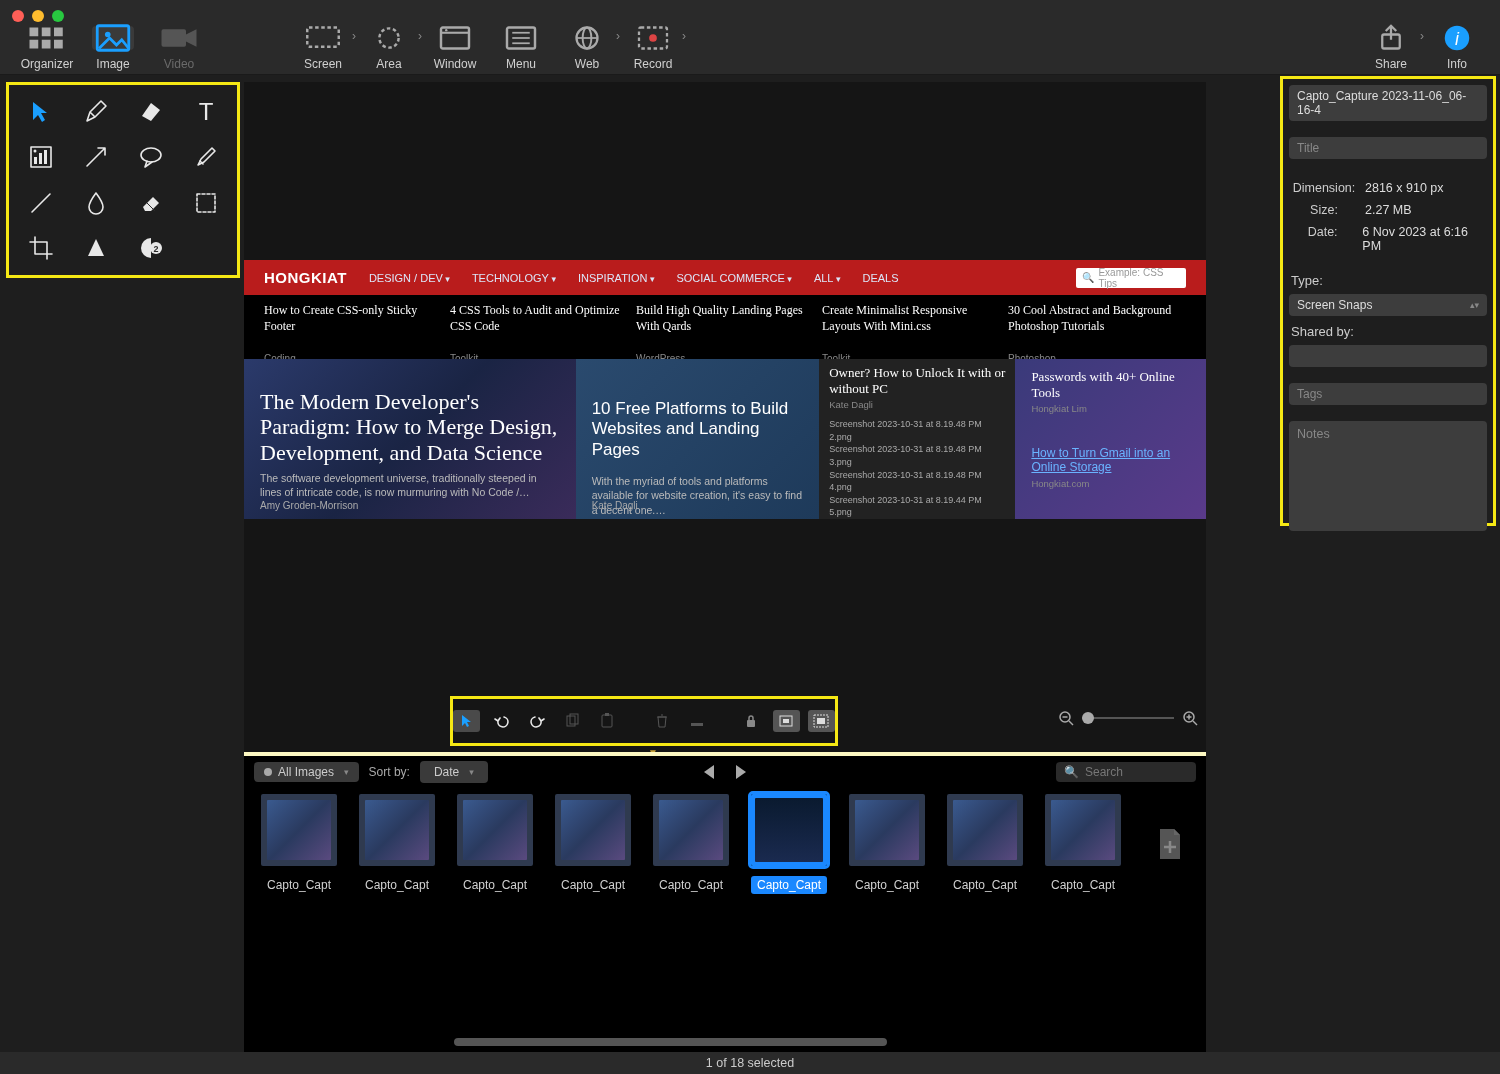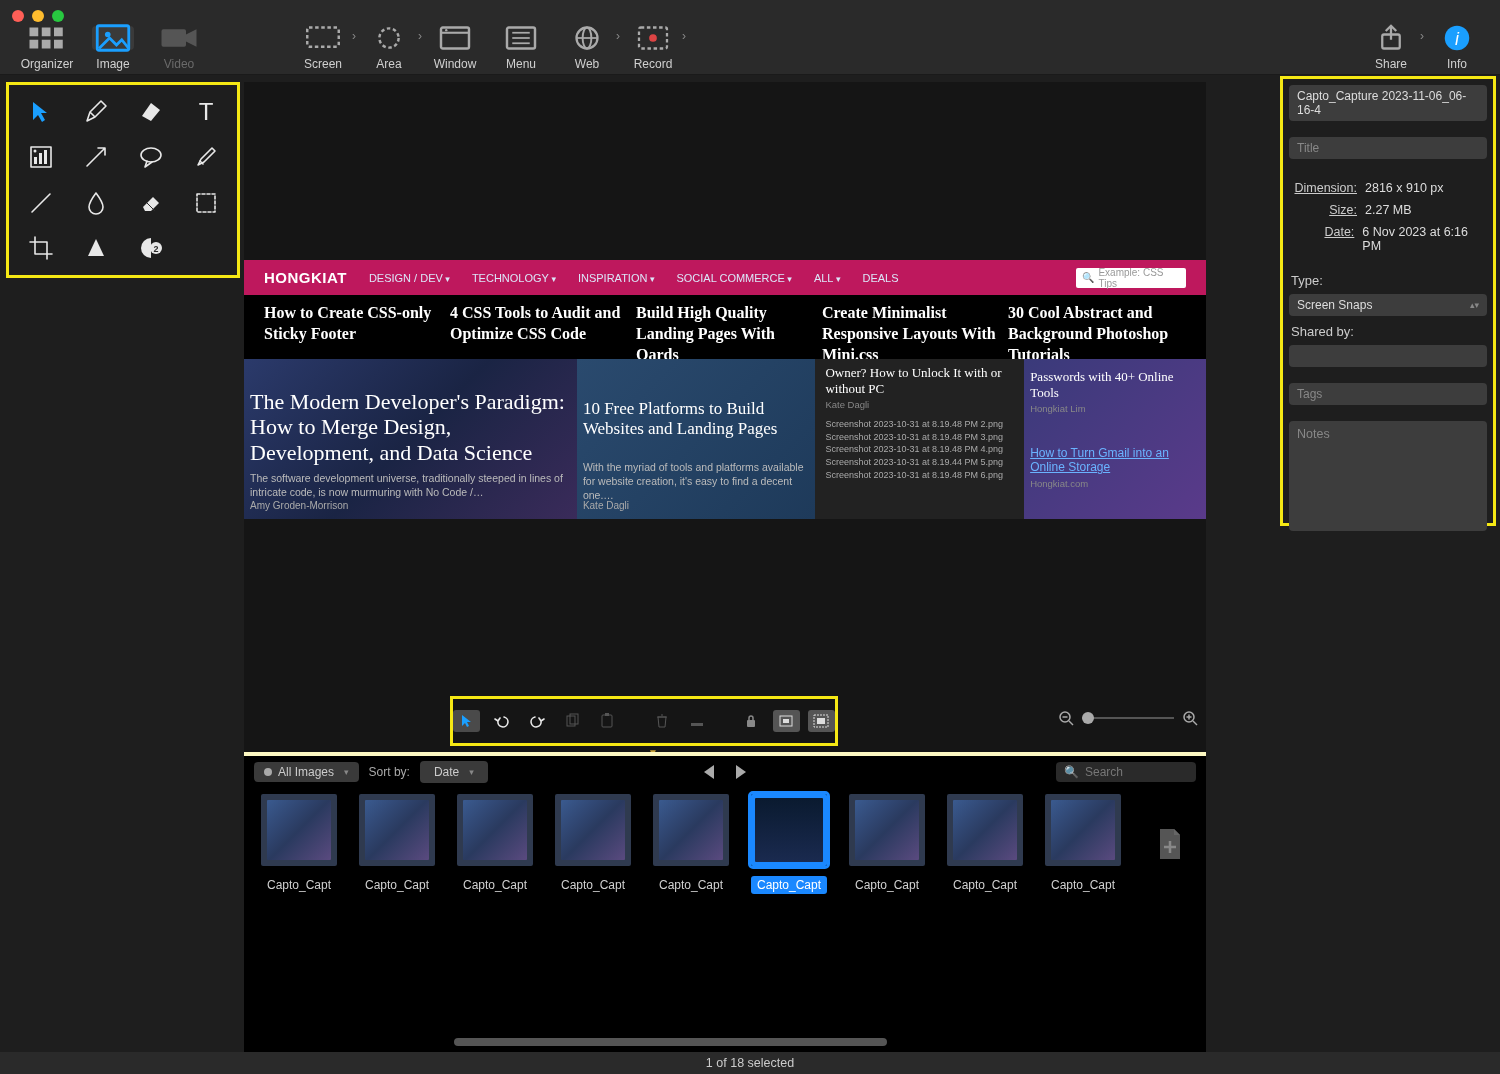--- a/index.html
+++ b/index.html
@@ -25,37 +25,37 @@
 
 
 .toolgrid { position:absolute; left:6px; top:82px; width:234px; height:196px; border:3px solid #f5e814; background:transparent; display:grid; grid-template-columns:repeat(4,1fr); grid-template-rows:repeat(4,1fr); padding:4px; }
 .tg-cell { display:flex; align-items:center; justify-content:center; cursor:pointer; }
 .tg-cell svg { width:28px; height:28px; }
 .icon-stroke{stroke:#e8e8e8;stroke-width:1.6;fill:none;stroke-linecap:round;stroke-linejoin:round;}
 
 
 .canvas { position:absolute; left:244px; top:82px; right:294px; bottom:160px; background:#151515; overflow:hidden; }
 .content-img { position:absolute; left:0; top:178px; right:0; height:258px; background:#0a1628; }
-.hk-bar { height:35px; background:#be185d; display:flex; align-items:center; padding:0 20px; gap:22px; font-size:11px; color:#dce6f9; }
+.hk-bar { height:35px; background:#b91c1c; display:flex; align-items:center; padding:0 20px; gap:22px; font-size:11px; color:#dce6f9; }
 .hk-logo{font-weight:800;letter-spacing:0.5px;color:#fff;font-size:15px;}
 .hk-nav{cursor:pointer;}
 .hk-nav::after{content:" ▾";font-size:9px;}
 .hk-search{margin-left:auto; width:110px; height:20px; background:#fff; border-radius:2px; display:flex; align-items:center; padding:0 6px; color:#999; font-size:10px;}
 .hk-sub { height:64px; background:#000; display:flex; padding:8px 20px; gap:8px; }
 .hk-sub-col{flex:1; color:#fff; font-size:11px; line-height:1.3;}
-.hk-sub-col .t{font-family:Georgia,serif;font-size:16px;margin-bottom:18px;font-weight:bold;}
+.hk-sub-col .t{font-family:Georgia,serif;font-size:12px;margin-bottom:18px;}
 .hk-sub-col .c{color:#888;font-size:10px;}
 .hk-hero { height:160px; display:flex; }
-.hk-hero-col{padding:10px 6px;color:#fff;position:relative;overflow:hidden;}
+.hk-hero-col{padding:10px 16px;color:#fff;position:relative;overflow:hidden;}
 .hk-hero-col.c1{flex:1.7;background:linear-gradient(135deg,#2b3a6b,#1a2444,#3a2b5a);}
 .hk-hero-col.c2{flex:1.2;background:linear-gradient(135deg,#2a4a6e,#1e3a5a);}
 .hk-hero-col.c3{flex:1;background:#222;padding:6px 10px;}
 .hk-hero-col.c4{flex:0.9;background:linear-gradient(135deg,#3a3a7a,#5a3a8a);}
 .hk-h1{font-family:Georgia,serif;font-size:22px;line-height:1.15;font-weight:400;margin-bottom:6px;margin-top:20px;}
-.hk-h2{font-family:Liberation Serif, serif;font-size:17px;line-height:1.2;margin-top:30px;margin-bottom:20px;}
+.hk-h2{font-family:Liberation Sans, sans-serif;font-size:17px;line-height:1.2;margin-top:30px;margin-bottom:14px;}
 .hk-p{font-size:10.5px;color:#bbb;line-height:1.35;}
 .hk-auth{font-size:10px;color:#aaa;position:absolute;bottom:8px;}
 .hk-small-t{font-family:Georgia,serif;font-size:13px;line-height:1.2;color:#fff;margin-bottom:3px;}
 .hk-small-a{font-size:9.5px;color:#888;margin-bottom:8px;display:block;}
 .hk-link{color:#6ab3ff;text-decoration:underline;font-size:12px;display:block;margin-top:32px;}
 .hk-folder{font-size:9px;color:#aaa;line-height:1.4;}
 
 
 .actionbar { position:absolute; left:450px; top:696px; width:388px; height:50px; border:3px solid #f5e814; display:flex; align-items:center; justify-content:center; gap:8px; }
 .act-btn{width:28px;height:22px;border-radius:3px;display:flex;align-items:center;justify-content:center;cursor:pointer;}
@@ -90,21 +90,21 @@
 .thumb.sel .thumb-lbl{background:#1a88ff;color:#fff;}
 .add-box{width:44px;height:60px;margin-left:10px;display:flex;align-items:center;justify-content:center;color:#666;font-size:32px;cursor:pointer;align-self:center;}
 .strip-scroll{position:absolute;bottom:6px;left:210px;right:150px;height:8px;background:transparent;}
 .strip-scroll::before{content:"";position:absolute;left:0;width:72%;height:100%;background:#555;border-radius:4px;}
 
 
 .infopanel { position:absolute; right:4px; top:76px; width:216px; height:450px; border:3px solid #f5e814; background:transparent; padding:6px 6px; }
 .ip-field{width:100%;background:#3d3d3d;border:none;border-radius:4px;padding:4px 8px;font-size:12px;color:#ddd;margin-bottom:16px;}
 .ip-field.ph{color:#888;}
 .ip-row{display:flex;font-size:12.5px;margin-bottom:8px;padding:0 2px;}
-.ip-row .k{width:66px;text-align:right;color:#ccc;margin-right:8px;text-decoration:underline;}
+.ip-row .k{width:66px;text-align:center;color:#ccc;margin-right:8px;}
 .ip-row .v{color:#ddd;}
 .ip-label{font-size:13px;color:#ccc;margin:6px 0 6px 2px;}
 .ip-select{width:100%;background:#3d3d3d;border-radius:4px;padding:4px 8px;font-size:12px;color:#ddd;display:flex;justify-content:space-between;align-items:center;margin-bottom:8px;}
 .ip-notes{width:100%;height:110px;background:#3d3d3d;border-radius:4px;padding:6px 8px;font-size:12.5px;color:#888;}
 
 
 .statusbar{position:absolute;left:0;right:0;bottom:0;height:22px;display:flex;align-items:center;justify-content:center;font-size:12.5px;color:#ccc;background:#2a2a2a;}
 
 
 .sep-handle{position:absolute;left:648px;top:744px;width:12px;height:6px;}

